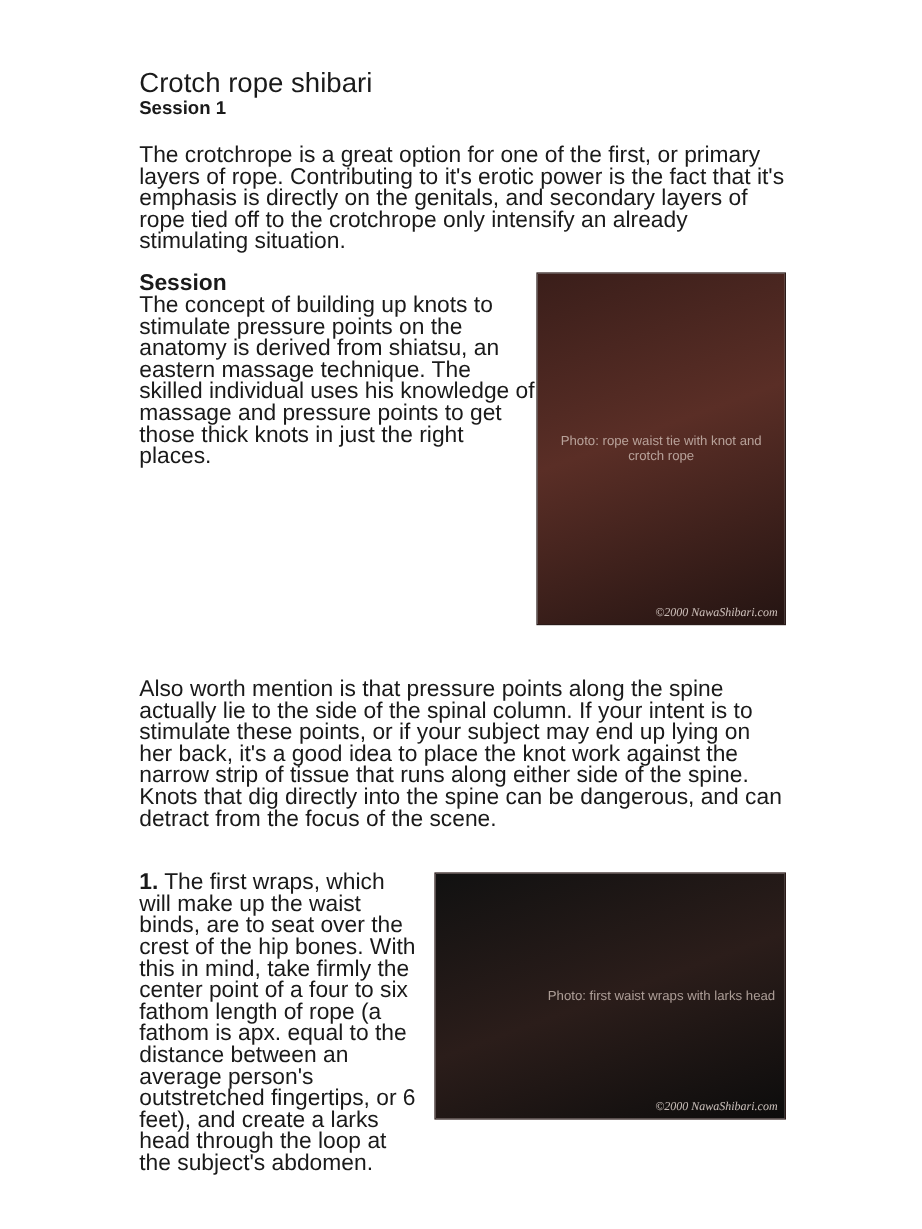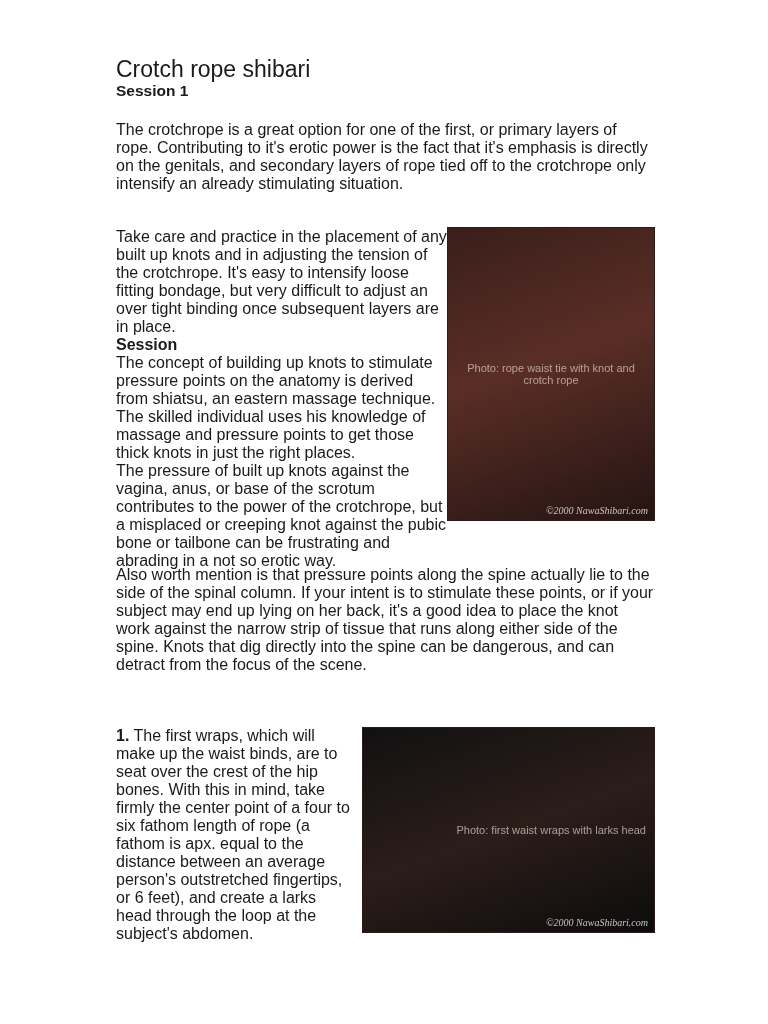--- a/index.html
+++ b/index.html
@@ -15,21 +15,21 @@
     .title {
       position: absolute; left: 116px; top: 56px;
       font-size: 23px; line-height: 26px; font-weight: normal; margin: 0;
     }
     .subtitle {
       position: absolute; left: 116px; top: 82px;
       font-size: 15.5px; line-height: 18px; margin: 0; text-align: center;
     }
     .para {
       position: absolute; left: 116px;
-      font-size: 16px; line-height: 18px; margin: 0;
+      font-size: 19px; line-height: 18px; margin: 0;
     }
     .p1 { top: 121px; width: 540px; }
     .col-left { top: 228px; width: 332px; }
     .p3 { top: 566px; width: 540px; }
     .step { top: 727px; width: 236px; }
     .bold { font-weight: bold; }
     .block { display: block; }
     .photo {
       position: absolute;
       background: linear-gradient(160deg, #3a1e1a 0%, #5a2e26 45%, #241412 100%);
@@ -49,24 +49,22 @@
 </head>
 <body>
 
 <div class="page">
   <h1 class="title">Crotch rope shibari</h1>
   <h2 class="subtitle">Session 1</h2>
 
   <p class="para p1">The crotchrope is a great option for one of the first, or primary layers of rope. Contributing to it's erotic power is the fact that it's emphasis is directly on the genitals, and secondary layers of rope tied off to the crotchrope only intensify an already stimulating situation.</p>
 
   <div class="para col-left">
-    <span class="block">Take care and practice in the placement of any built up knots and in adjusting the tension of the crotchrope. It's easy to intensify loose fitting bondage, but very difficult to adjust an over tight binding once subsequent layers are in place.</span>
     <span class="block bold">Session</span>
     <span class="block">The concept of building up knots to stimulate pressure points on the anatomy is derived from shiatsu, an eastern massage technique. The skilled individual uses his knowledge of massage and pressure points to get those thick knots in just the right places.</span>
-    <span class="block">The pressure of built up knots against the vagina, anus, or base of the scrotum contributes to the power of the crotchrope, but a misplaced or creeping knot against the pubic bone or tailbone can be frustrating and abrading in a not so erotic way.</span>
   </div>
 
   <div class="photo photo1">
     <span class="photo-label">Photo: rope waist tie with knot and crotch rope</span>
     <span class="watermark">©2000 NawaShibari.com</span>
   </div>
 
   <p class="para p3">Also worth mention is that pressure points along the spine actually lie to the side of the spinal column. If your intent is to stimulate these points, or if your subject may end up lying on her back, it's a good idea to place the knot work against the narrow strip of tissue that runs along either side of the spine. Knots that dig directly into the spine can be dangerous, and can detract from the focus of the scene.</p>
 
   <p class="para step"><span class="bold">1.</span><span> The first wraps, which will make up the waist binds, are to seat over the crest of the hip bones. With this in mind, take firmly the center point of a four to six fathom length of rope (a fathom is apx. equal to the distance between an average person's outstretched fingertips, or 6 feet), and create a larks head through the loop at the subject's abdomen.</span></p>

